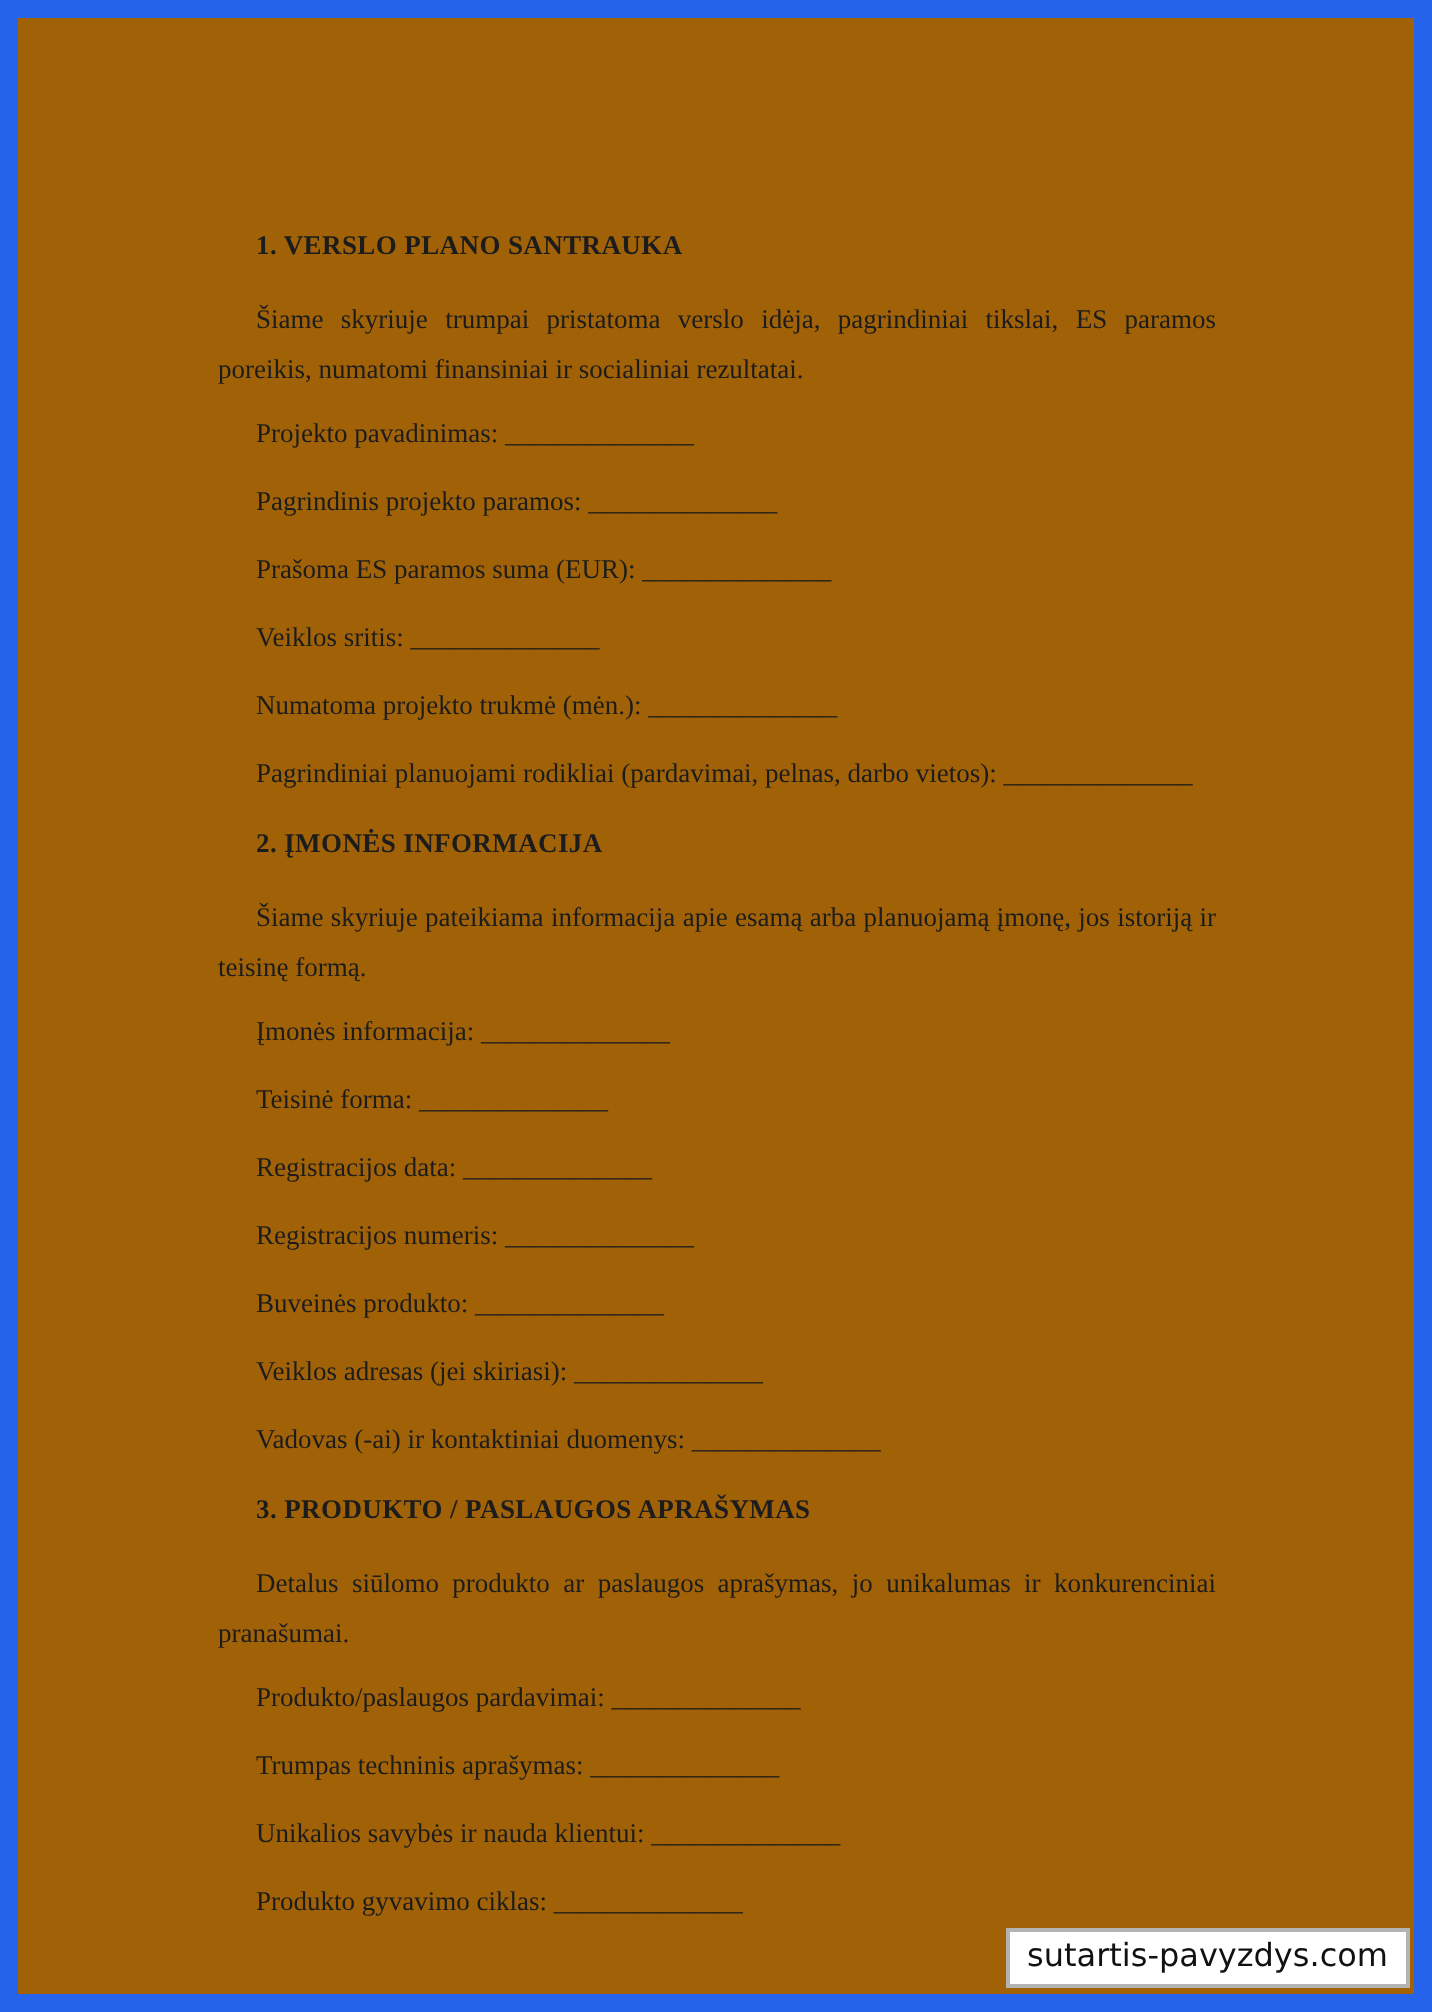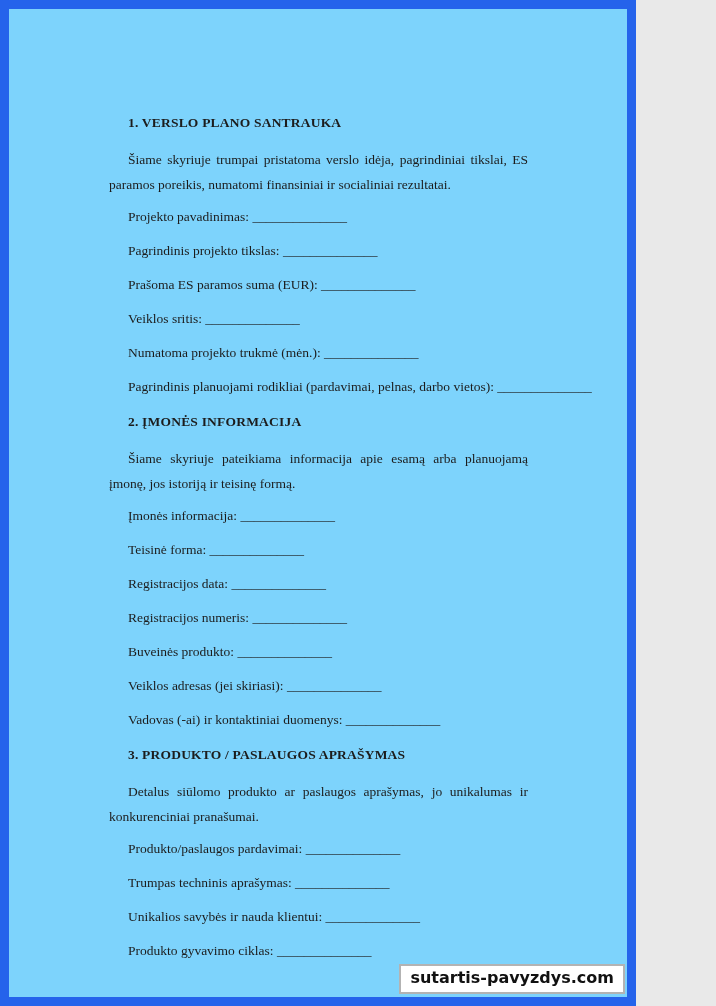--- a/index.html
+++ b/index.html
@@ -2,22 +2,22 @@
 <html><head>
 <meta charset="utf-8">
 <style>
   html, body { margin: 0; padding: 0; }
   body {
     width: 716px; height: 1006px;
     background: #e9e9e9;
   }
   .page {
     box-sizing: border-box;
-    width: 636px; height: 1006px;
-    background: #7dd3fc;
+    width: 716px; height: 1006px;
+    background: #a16207;
     border: 9px solid #2563eb;
     position: relative;
     overflow: hidden;
     font-family: "Liberation Serif", serif;
     font-size: 13.5px;
     color: #1c1c1c;
   }
   .content {
     padding: 105px 99px 0 100px;
   }
@@ -43,41 +43,41 @@
     white-space: nowrap;
   }
   .blank { letter-spacing: 0; }
   .watermark {
     position: absolute;
     right: 2px; bottom: 3px;
     background: #ffffff;
     border: 2px solid #b3b3b3;
     padding: 2px 9px 4px;
     font-family: "DejaVu Sans", sans-serif;
-    font-weight: 700;
+    font-weight: 400;
     font-size: 16px;
     color: #111111;
     line-height: 20px;
   }
 </style>
 </head>
 <body>
 
 <main class="page">
   <div class="content">
 
     <section>
       <h2 class="section-heading">1. VERSLO PLANO SANTRAUKA</h2>
       <p class="intro">Šiame skyriuje trumpai pristatoma verslo idėja, pagrindiniai tikslai, ES paramos poreikis, numatomi finansiniai ir socialiniai rezultatai.</p>
       <p class="field"><span>Projekto pavadinimas:</span> <span class="blank">______________</span></p>
-      <p class="field"><span>Pagrindinis projekto tikslas:</span> <span class="blank">______________</span></p>
+      <p class="field"><span>Pagrindinis projekto paramos:</span> <span class="blank">______________</span></p>
       <p class="field"><span>Prašoma ES paramos suma (EUR):</span> <span class="blank">______________</span></p>
       <p class="field"><span>Veiklos sritis:</span> <span class="blank">______________</span></p>
       <p class="field"><span>Numatoma projekto trukmė (mėn.):</span> <span class="blank">______________</span></p>
-      <p class="field"><span>Pagrindinis planuojami rodikliai (pardavimai, pelnas, darbo vietos):</span> <span class="blank">______________</span></p>
+      <p class="field"><span>Pagrindiniai planuojami rodikliai (pardavimai, pelnas, darbo vietos):</span> <span class="blank">______________</span></p>
     </section>
 
     <section>
       <h2 class="section-heading">2. ĮMONĖS INFORMACIJA</h2>
       <p class="intro">Šiame skyriuje pateikiama informacija apie esamą arba planuojamą įmonę, jos istoriją ir teisinę formą.</p>
       <p class="field"><span>Įmonės informacija:</span> <span class="blank">______________</span></p>
       <p class="field"><span>Teisinė forma:</span> <span class="blank">______________</span></p>
       <p class="field"><span>Registracijos data:</span> <span class="blank">______________</span></p>
       <p class="field"><span>Registracijos numeris:</span> <span class="blank">______________</span></p>
       <p class="field"><span>Buveinės produkto:</span> <span class="blank">______________</span></p>

